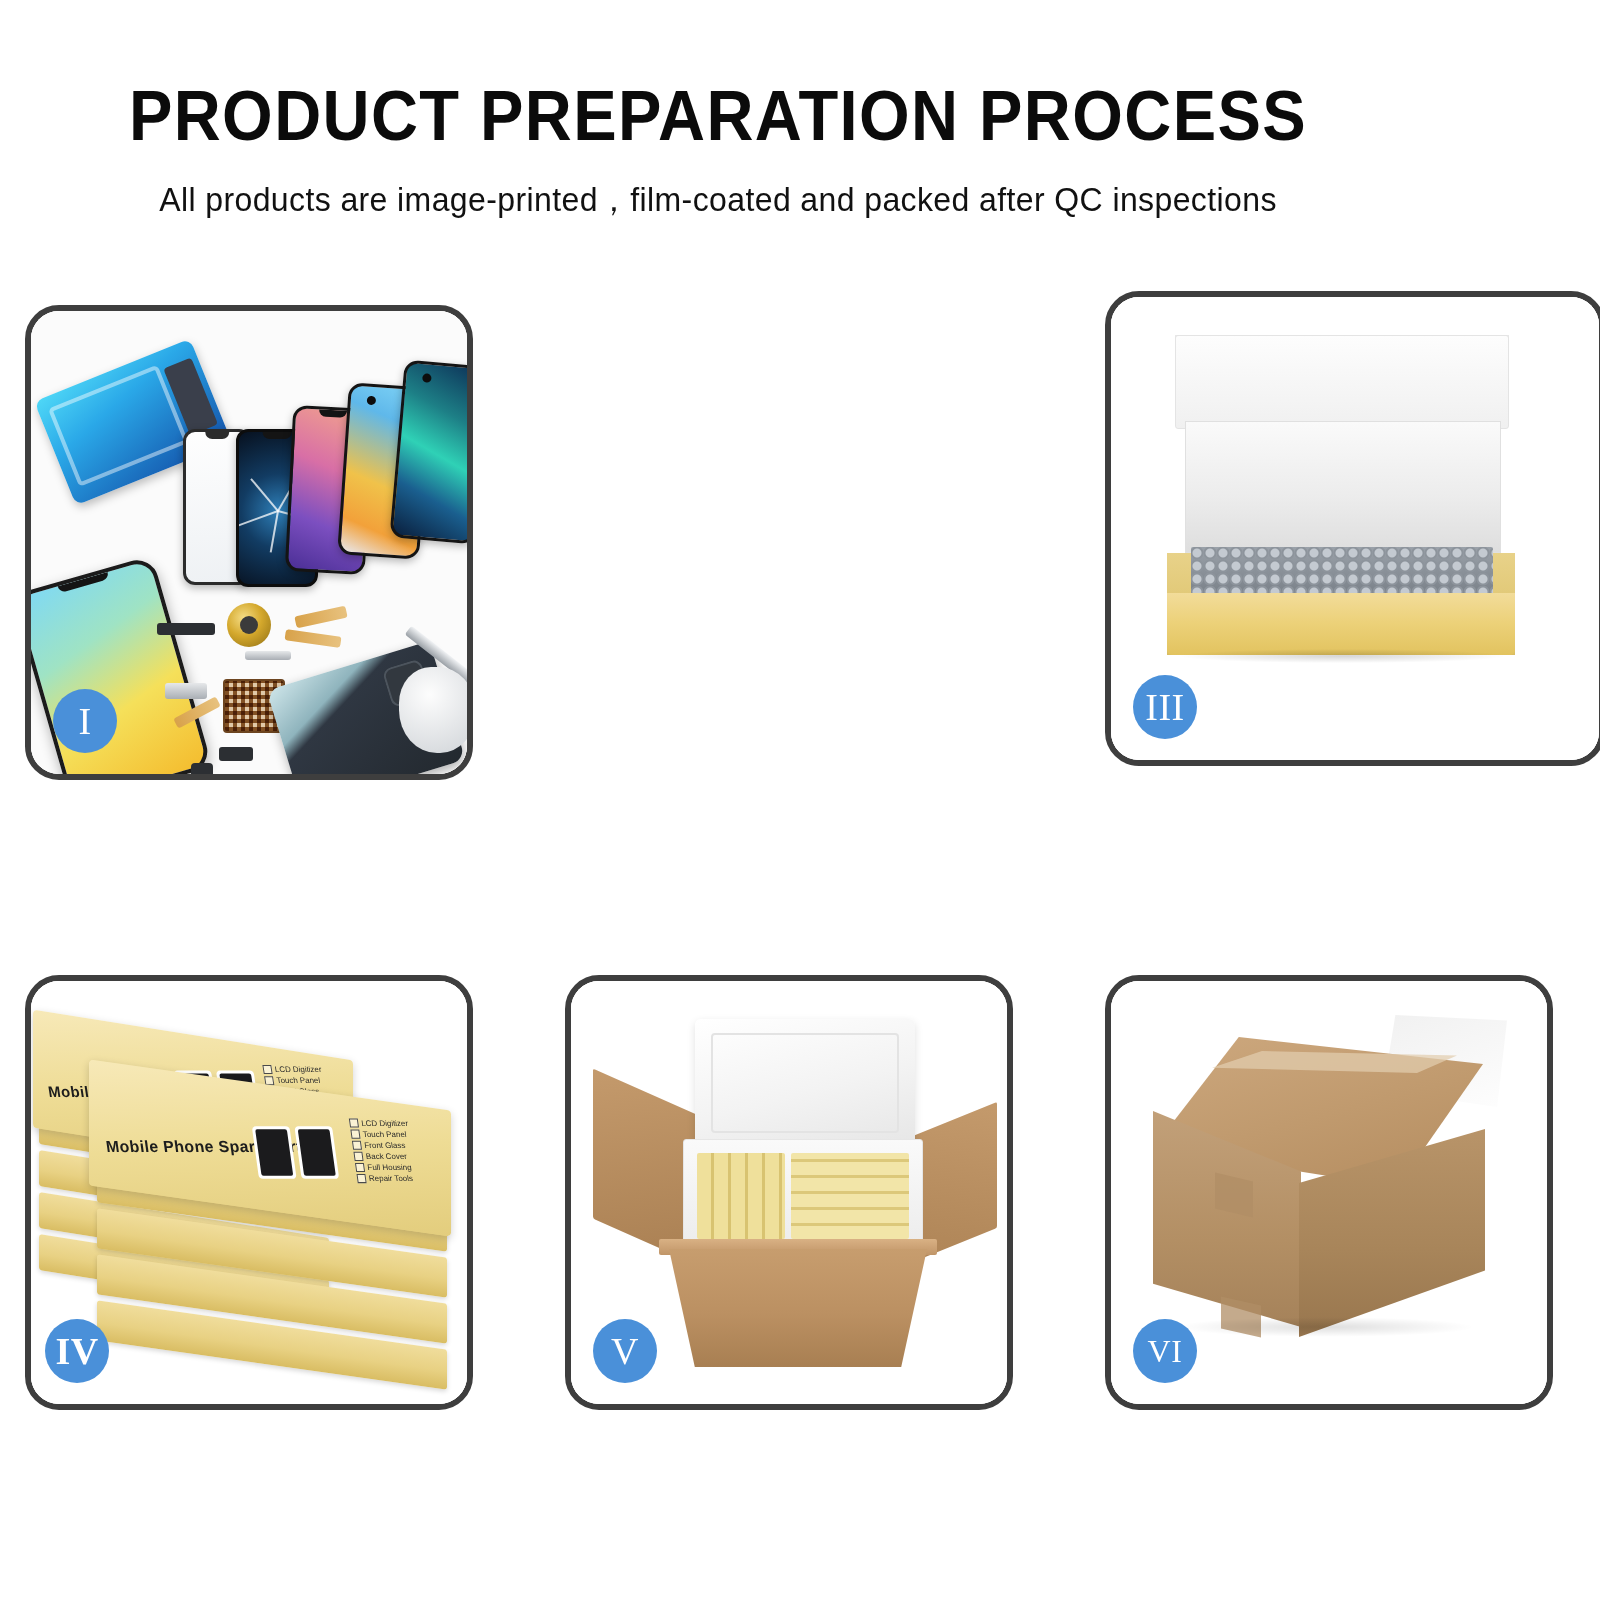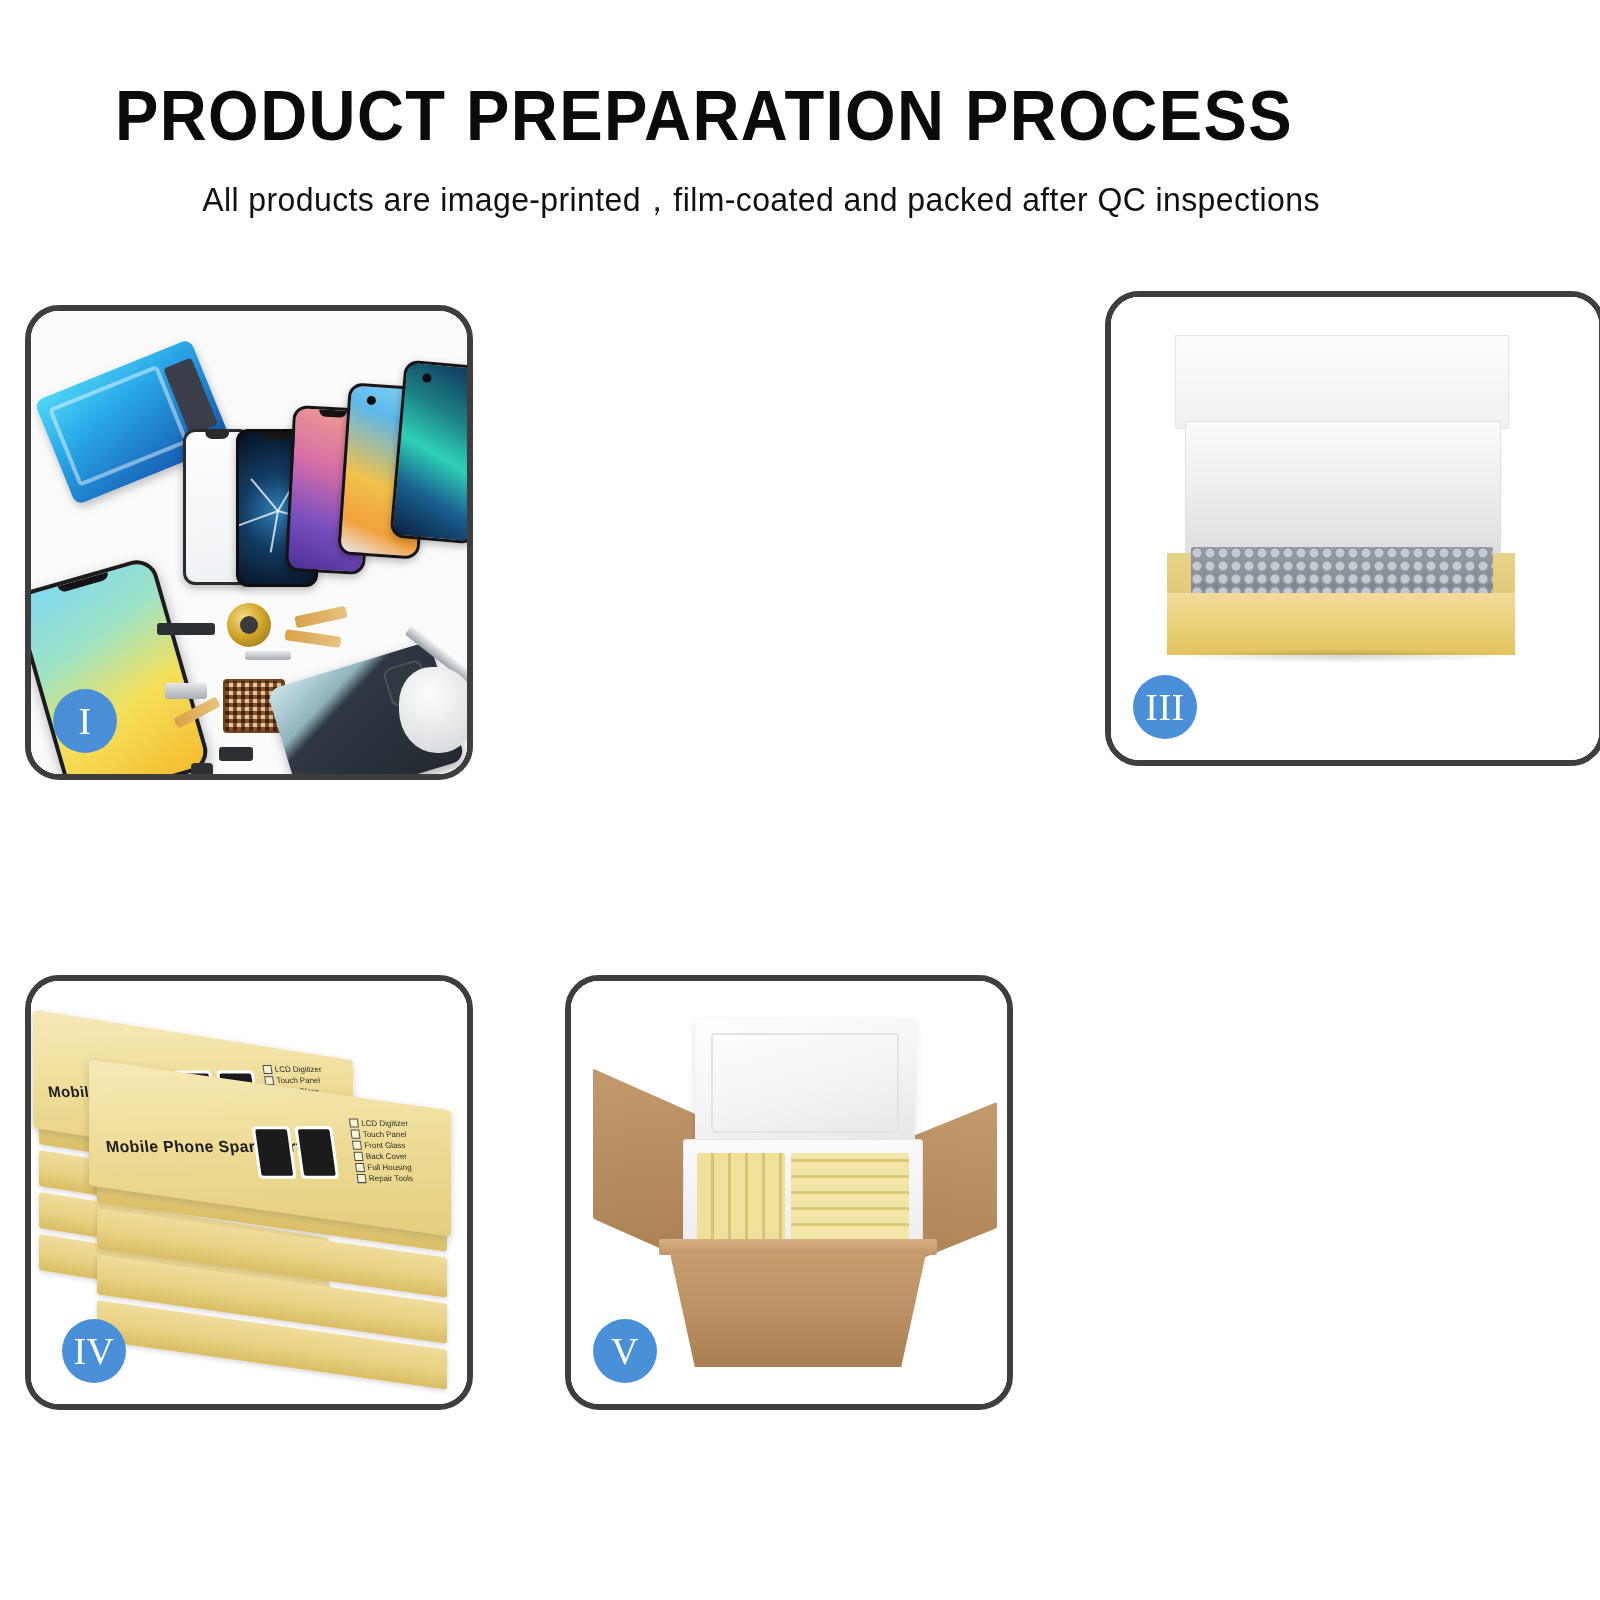--- a/index.html
+++ b/index.html
@@ -5,21 +5,21 @@
   html, body {
     margin: 0; padding: 0;
     width: 1600px; height: 1600px;
     background: #ffffff;
     font-family: "Liberation Sans", sans-serif;
     overflow: hidden;
   }
   .page { position: relative; width: 1600px; height: 1600px; background: #fff; }
 
   
-  .header { position: absolute; left: 0; top: 0; width: 1340px; text-align: right; }
+  .header { position: absolute; left: 0; top: 0; width: 1340px; text-align: center; padding-left: 48px; }
   .title {
     font-family: "Liberation Sans", sans-serif;
     font-size: 70px; font-weight: 700; letter-spacing: 1.5px;
     color: #0b0b0b; margin: 0; padding-top: 76px;
     transform: scaleX(0.93); transform-origin: center;
     white-space: nowrap;
   }
   .subtitle {
     font-family: "Liberation Sans", sans-serif;
     font-size: 33px; font-weight: 400; color: #111; margin: 0;
@@ -484,34 +484,49 @@
                 </span>
               <span class="lid-check">
                   <b></b>
                   <em style="font-style:normal">Repair Tools</em>
                 </span>
             </span>
           </div>
 
         </div>
       </div>
-      <div class="badge" style="left:31px; top:338px;">IV</div>
+      <div class="badge" style="left:14px; top:338px;font-weight:bold;">IV</div>
     </div>
 
     <div class="panel" style="left:565px; top:975px; width:448px; height:435px;">
       <div class="panel-media">
         <div class="carton">
           <div class="c5-flapL"></div>
           <div class="c5-flapR"></div>
           <div class="c5-foamlid"></div>
           <div class="c5-foambody"></div>
           <div class="c5-goldrowA"></div>
           <div class="c5-goldrowB"></div>
           <div class="c5-rim"></div>
           <div class="c5-front"></div>
         </div>
       </div>
       <div class="badge" style="left:22px; top:338px;">V</div>
     </div>
 
+    <div class="panel" style="left:1105px; top:975px; width:448px; height:435px;">
+      <div class="panel-media">
+        <div class="shipbox">
+          <div class="sb-reflect"></div>
+          <div class="sb-top"></div>
+          <div class="sb-tape-top"></div>
+          <div class="sb-left"></div>
+          <div class="sb-right"></div>
+          <div class="sb-tape-side"></div>
+          <div class="sb-tape-side2"></div>
+          <div class="sb-shadow"></div>
+        </div>
+      </div>
+      <div class="badge" style="left:22px; top:338px; font-size:32px;">VI</div>
+    </div>
 
   </div>
 </div>
 
 </body></html>

